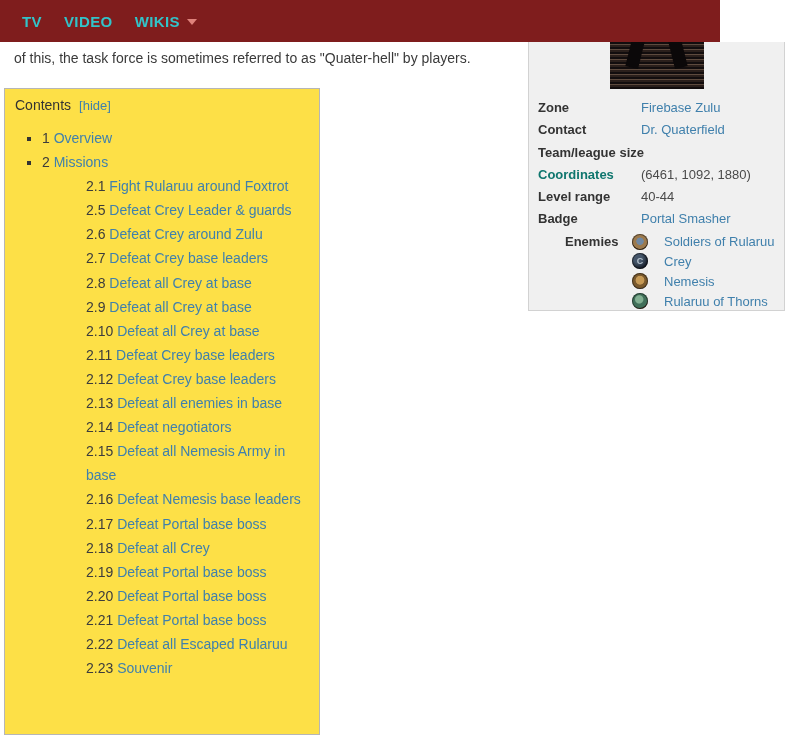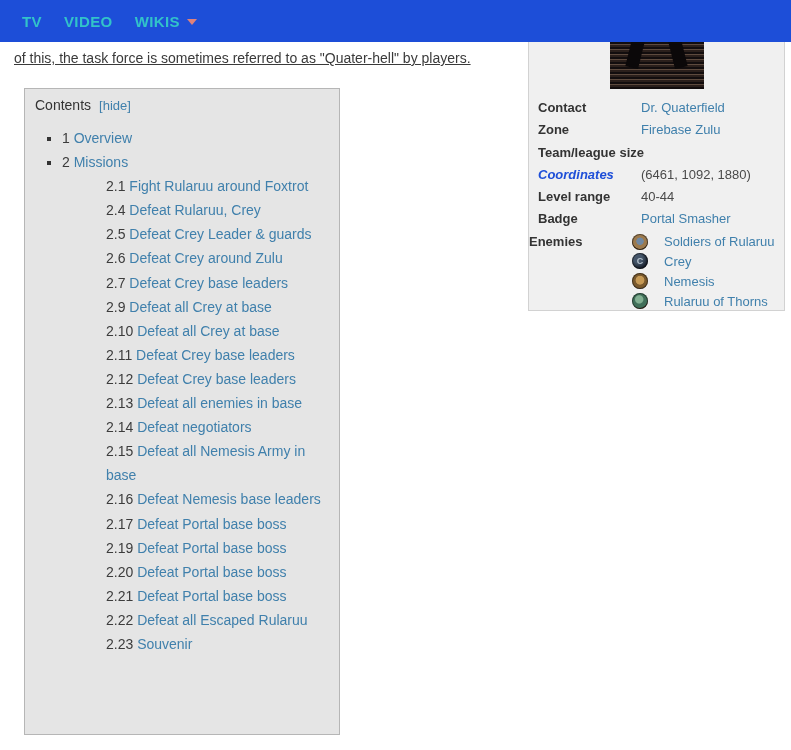--- a/index.html
+++ b/index.html
@@ -6,43 +6,43 @@
   html,body { background:#ffffff; }
   body {
     width:791px; height:750px; position:relative; overflow:hidden;
     font-family:"Liberation Sans","DejaVu Sans",sans-serif;
     color:#3a3a3a;
   }
   a { text-decoration:none; cursor:pointer; }
 
   
   .topbar {
-    position:absolute; left:0; top:0; width:791px; height:42px;
-    background:#1d4ed8; display:flex; align-items:center; padding-left:22px;
+    position:absolute; left:0; top:0; width:720px; height:42px;
+    background:#7f1d1d; display:flex; align-items:center; padding-left:22px;
   }
   .topbar a.navlink {
     color:#32c3c9; font-weight:bold; font-size:15px; letter-spacing:.4px;
     margin-right:22px; display:inline-flex; align-items:center;
   }
   .caret {
     display:inline-block; width:0; height:0; margin-left:7px; margin-top:2px;
     border-left:5px solid transparent; border-right:5px solid transparent;
     border-top:6px solid #df827b;
   }
 
   
   .intro {
     position:absolute; left:14px; top:49px; width:500px;
-    font-size:14px; line-height:18px; color:#3a3a3a;text-decoration:underline;
+    font-size:14px; line-height:18px; color:#3a3a3a;
   }
 
   
   .toc {
-    position:absolute; left:24px; top:88px; width:316px; height:647px;
-    background:#e5e5e5; border:1px solid #b6b6b6;
+    position:absolute; left:4px; top:88px; width:316px; height:647px;
+    background:#fde047; border:1px solid #b6b6b6;
     padding:7px 0 6px 10px; font-size:14px;
   }
   .toc-titlebar { line-height:18px; }
   .toc-title { color:#333; }
   .toc-hide { color:#4080ac; font-size:13px; margin-left:8px; }
   ul.toc-top {
     margin:11px 0 0 0; padding-left:27px;
     list-style:square; color:#333;
   }
   ul.toc-top > li { line-height:24.1px; }
@@ -60,21 +60,21 @@
     width:94px; height:47px; margin:0 auto; position:relative; overflow:hidden;
     background:repeating-linear-gradient(180deg,
       #120d0e 0px, #120d0e 2px, #5d4a3e 2px, #5d4a3e 3px, #2a1f1b 3px, #2a1f1b 5px);
   }
   .leg { position:absolute; width:13px; height:32px; top:-6px; background:#0b0809; }
   .leg.left  { left:19px;  transform:rotate(14deg); }
   .leg.right { right:20px; transform:rotate(-14deg); }
   .ib-rows { margin:8px 8px 0 9px; }
   .ib-row { display:grid; grid-template-columns:103px 1fr; font-size:13px; line-height:22.3px; }
   .ib-label { font-weight:bold; color:#333; white-space:nowrap; }
-  a.ib-label { color:#1d4ed8;font-style:italic; }
+  a.ib-label { color:#0f766e; }
   .ib-value { color:#4a4a4a; }
   a.ib-value { color:#4080ac; }
   .enemies-row { display:grid; grid-template-columns:103px 1fr; font-size:13px; margin-top:1px; }
   .enemy-line { height:19.8px; display:flex; align-items:center;gap:11px; }
   .enemy-line a { color:#4080ac; }
   .badge-icon {
     width:16px; height:16px; border-radius:50%; margin-right:5px; flex:0 0 16px;
     display:inline-flex; align-items:center; justify-content:center;
     font-size:9px; font-weight:bold; color:#b3c0cc;
     box-shadow:inset 0 0 0 1px rgba(0,0,0,.45);
@@ -107,74 +107,75 @@
 <p class="intro">of this, the task force is sometimes referred to as "Quater-hell" by players.</p>
 
 <div class="toc">
   <div class="toc-titlebar">
     <span class="toc-title">Contents</span><a class="toc-hide">[hide]</a>
   </div>
   <ul class="toc-top" id="toc-top">
       <li><span class="tocnum">1</span> <a class="toclink">Overview</a></li>
       <li><span class="tocnum">2</span> <a class="toclink">Missions</a><ul class="toc-sub">
           <li><span class="tocnum">2.1</span> <a class="toclink">Fight Rularuu around Foxtrot</a></li>
-          <li><span class="tocnum">2.4</span> <a class="toclink">Defeat Rularuu, Crey</a></li>
           <li><span class="tocnum">2.5</span> <a class="toclink">Defeat Crey Leader &amp; guards</a></li>
           <li><span class="tocnum">2.6</span> <a class="toclink">Defeat Crey around Zulu</a></li>
           <li><span class="tocnum">2.7</span> <a class="toclink">Defeat Crey base leaders</a></li>
+          <li><span class="tocnum">2.8</span> <a class="toclink">Defeat all Crey at base</a></li>
           <li><span class="tocnum">2.9</span> <a class="toclink">Defeat all Crey at base</a></li>
           <li><span class="tocnum">2.10</span> <a class="toclink">Defeat all Crey at base</a></li>
           <li><span class="tocnum">2.11</span> <a class="toclink">Defeat Crey base leaders</a></li>
           <li><span class="tocnum">2.12</span> <a class="toclink">Defeat Crey base leaders</a></li>
           <li><span class="tocnum">2.13</span> <a class="toclink">Defeat all enemies in base</a></li>
           <li><span class="tocnum">2.14</span> <a class="toclink">Defeat negotiators</a></li>
           <li><span class="tocnum">2.15</span> <a class="toclink">Defeat all Nemesis Army in base</a></li>
           <li><span class="tocnum">2.16</span> <a class="toclink">Defeat Nemesis base leaders</a></li>
           <li><span class="tocnum">2.17</span> <a class="toclink">Defeat Portal base boss</a></li>
+          <li><span class="tocnum">2.18</span> <a class="toclink">Defeat all Crey</a></li>
           <li><span class="tocnum">2.19</span> <a class="toclink">Defeat Portal base boss</a></li>
           <li><span class="tocnum">2.20</span> <a class="toclink">Defeat Portal base boss</a></li>
           <li><span class="tocnum">2.21</span> <a class="toclink">Defeat Portal base boss</a></li>
           <li><span class="tocnum">2.22</span> <a class="toclink">Defeat all Escaped Rularuu</a></li>
           <li><span class="tocnum">2.23</span> <a class="toclink">Souvenir</a></li>
         </ul></li>
     </ul>
 </div>
 
 <div class="infobox">
   <div class="ib-image">
     <div class="leg left"></div>
     <div class="leg right"></div>
   </div>
   <div class="ib-rows" id="infobox-rows">
       <div class="ib-row">
+        <span class="ib-label">Zone</span>
+        <a class="ib-value">Firebase Zulu</a>
+      </div>
+      <div class="ib-row">
         <span class="ib-label">Contact</span>
         <a class="ib-value">Dr. Quaterfield</a>
-      </div>
-      <div class="ib-row">
-        <span class="ib-label">Zone</span>
-        <a class="ib-value">Firebase Zulu</a>
       </div>
       <div class="ib-row">
         <span class="ib-label">Team/league size</span>
       </div>
       <div class="ib-row">
         <a class="ib-label">Coordinates</a>
         <span class="ib-value">(6461, 1092, 1880)</span>
       </div>
       <div class="ib-row">
         <span class="ib-label">Level range</span>
         <span class="ib-value">40-44</span>
       </div>
       <div class="ib-row">
         <span class="ib-label">Badge</span>
         <a class="ib-value">Portal Smasher</a>
       </div>
     </div>
   <div class="enemies-row">
-    <span class="ib-label" style="line-height:19.8px;">Enemies</span>
+    <span class="ib-label" style="line-height:19.8px;margin-left:36px;">Enemies</span>
     <div id="enemies-list">
         <div class="enemy-line">
           <span class="badge-icon icon-rularuu"></span>
           <a>Soldiers of Rularuu</a>
         </div>
         <div class="enemy-line">
           <span class="badge-icon icon-crey">C</span>
           <a>Crey</a>
         </div>
         <div class="enemy-line">

